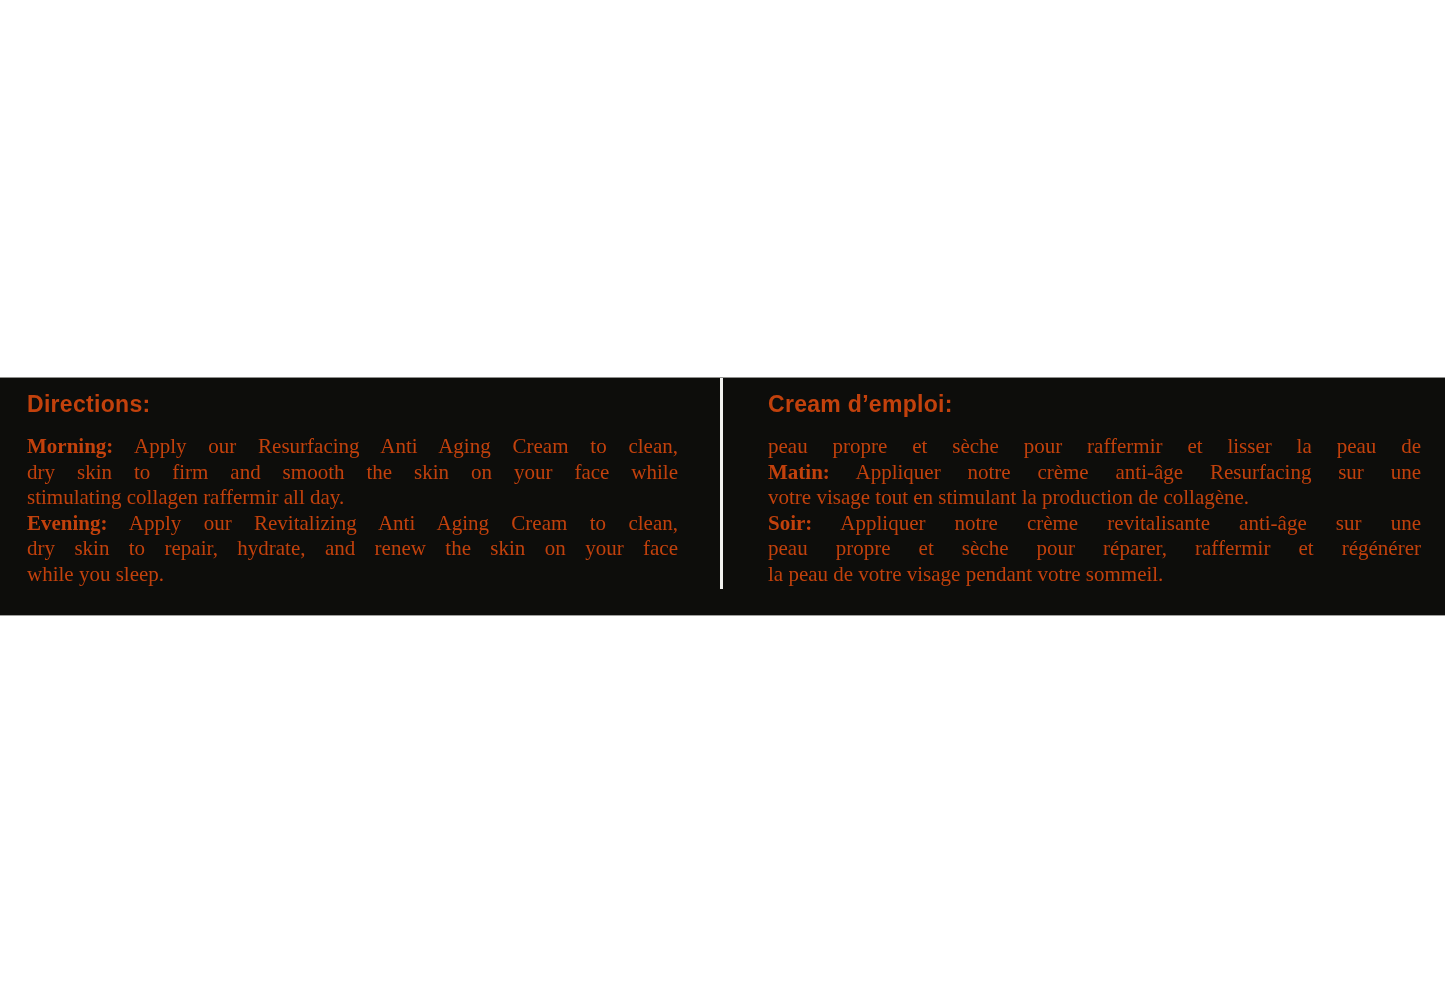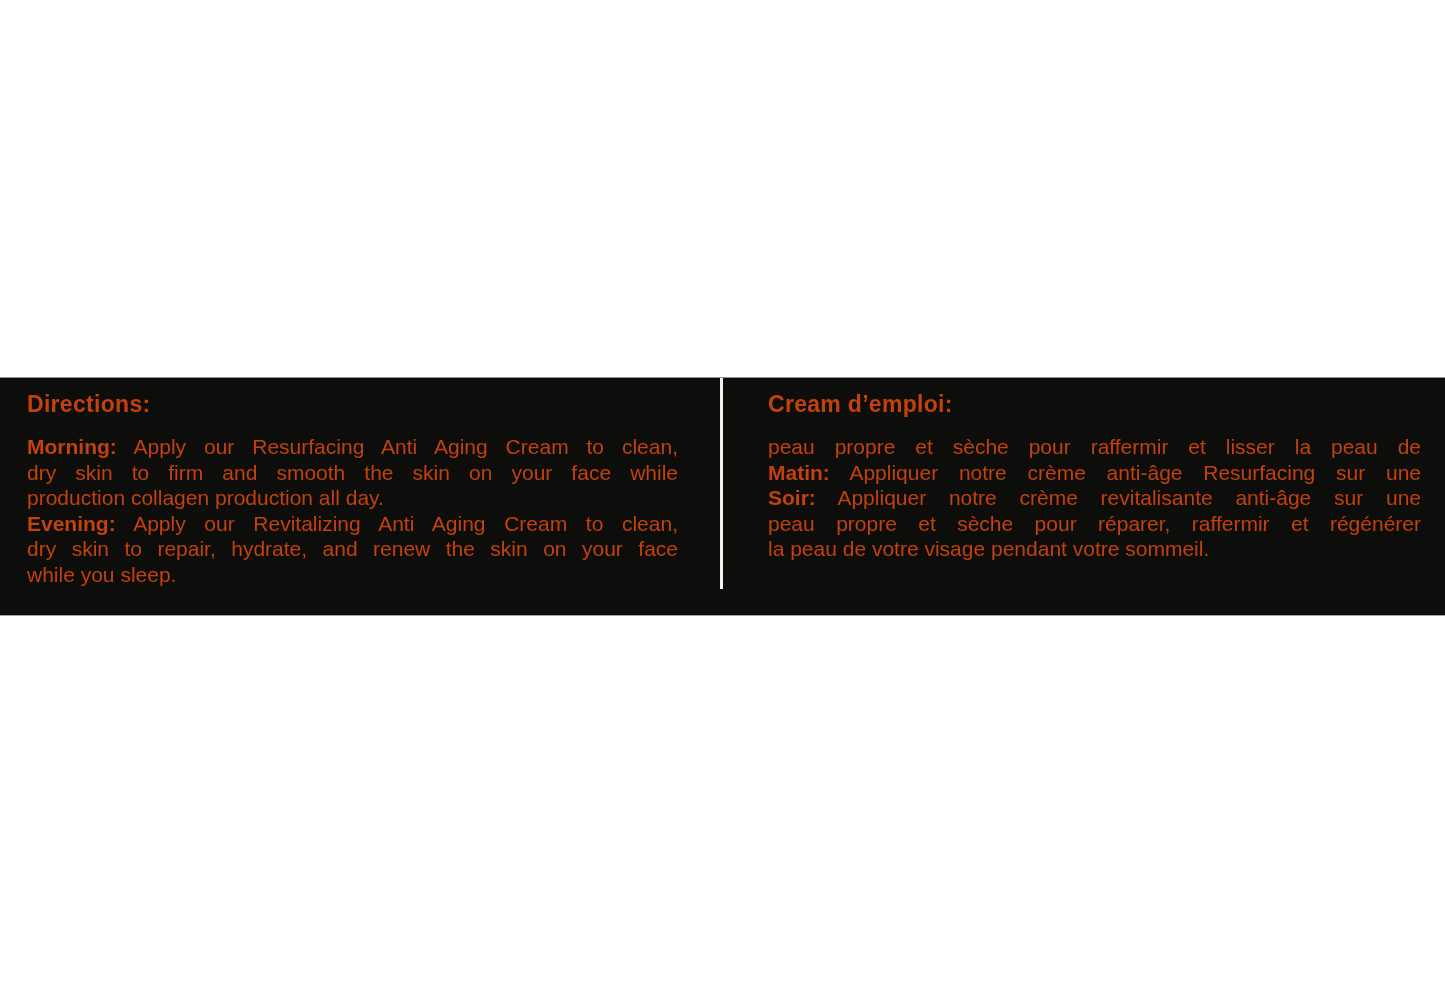--- a/index.html
+++ b/index.html
@@ -45,20 +45,21 @@
     margin-top: 14px;
     font-size: 23px;
     font-weight: 700;
     line-height: 25px;
     letter-spacing: 0.3px;
   }
   .body-text {
     margin-top: 17px;
     font-size: 21px;
     line-height: 25.5px;
+    font-family: Liberation Serif, serif;
   }
   .line {
     min-height: 25.5px;
   }
   .just {
     text-align: justify;
     text-align-last: justify;
   }
   .b { font-weight: 700; }
 </style>
@@ -67,34 +68,35 @@
 
 <div class="page">
 
   <div class="band">
 
     <div class="col col-left">
       <div class="heading">Directions:</div>
       <div class="body-text">
         <div class="line just"><span class="b">Morning:</span> <span>Apply our Resurfacing Anti Aging Cream to clean,</span></div>
         <div class="line just">dry skin to firm and smooth the skin on your face while</div>
-        <div class="line">production collagen production all day.</div>
+        <div class="line">stimulating collagen raffermir all day.</div>
         <div class="line just"><span class="b">Evening:</span> <span>Apply our Revitalizing Anti Aging Cream to clean,</span></div>
         <div class="line just">dry skin to repair, hydrate, and renew the skin on your face</div>
         <div class="line">while you sleep.</div>
       </div>
     </div>
 
     <div class="divider"></div>
 
     <div class="col col-right">
       <div class="heading">Cream d’emploi:</div>
       <div class="body-text">
         <div class="line just">peau propre et sèche pour raffermir et lisser la peau de</div>
         <div class="line just"><span class="b">Matin:</span> <span>Appliquer notre crème anti-âge Resurfacing sur une</span></div>
+        <div class="line">votre visage tout en stimulant la production de collagène.</div>
         <div class="line just"><span class="b">Soir:</span> <span>Appliquer notre crème revitalisante anti-âge sur une</span></div>
         <div class="line just">peau propre et sèche pour réparer, raffermir et régénérer</div>
         <div class="line">la peau de votre visage pendant votre sommeil.</div>
       </div>
     </div>
 
   </div>
 
 </div>
 

